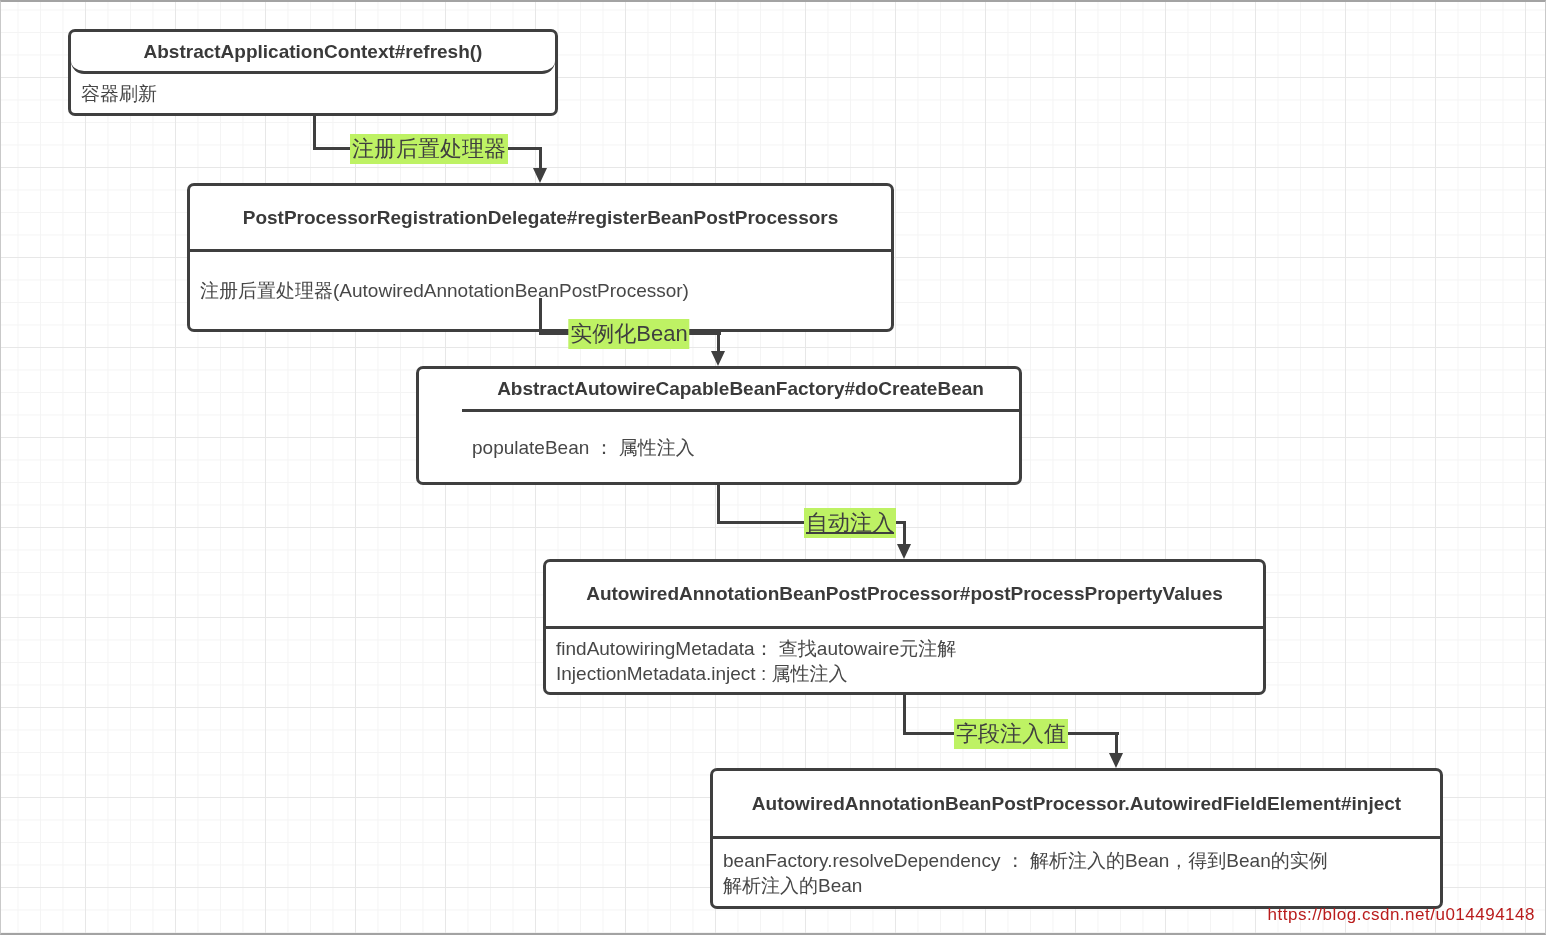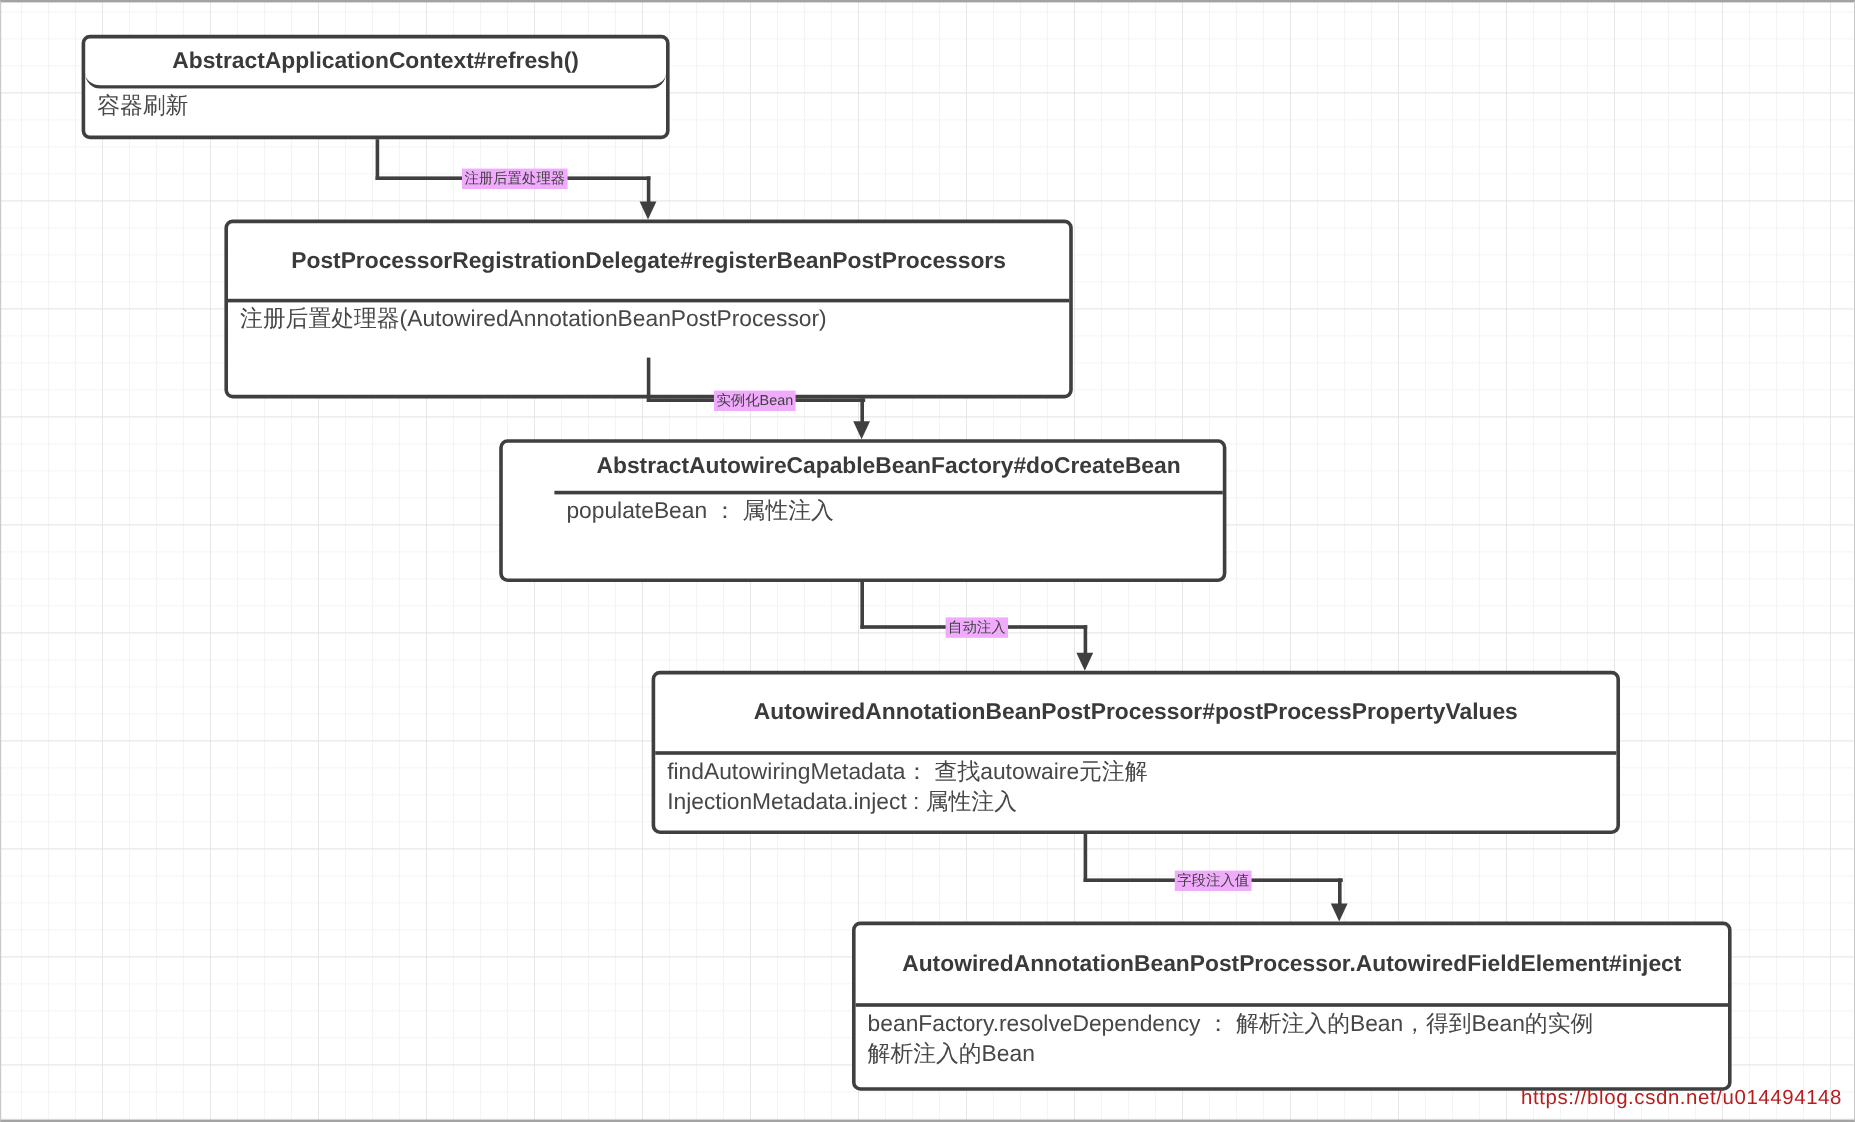--- a/index.html
+++ b/index.html
@@ -40,41 +40,41 @@
     justify-content: center;
     font-weight: bold;
     font-size: 19px;
     color: #3a3a3a;
     flex: 0 0 auto;
   }
   .node-body {
     flex: 1 1 auto;
     display: flex;
     flex-direction: column;
-    justify-content: flex-start;
+    justify-content: center;
     padding: 2px 10px;
     font-size: 19px;
     color: #474747;
     line-height: 25px;
     white-space: nowrap;
   }
   .seg { position: absolute; background: #3f3f3f; }
   .arrowhead {
     position: absolute;
     width: 0; height: 0;
     border-left: 7px solid transparent;
     border-right: 7px solid transparent;
     border-top: 15px solid #3f3f3f;
   }
   .edge-label {
     position: absolute;
     transform: translate(-50%, -50%);
-    background: #f0abfc;
+    background: #bef264;
     padding: 0 2px;
-    font-size: 12px;
+    font-size: 22px;
     color: #3f3f3f;
     white-space: nowrap;
   }
   .watermark {
     position: absolute;
     right: 10px;
     top: 903px;
     font-size: 17px;
     color: #b91c1c;
     letter-spacing: 0.5px;
@@ -113,23 +113,23 @@
   <div class="node-title" style="height:43px;">AbstractAutowireCapableBeanFactory#doCreateBean</div>
   <div class="node-body">
     <div>populateBean ： 属性注入</div>
   </div>
 </div>
 
 <div class="seg" style="left:716px; top:483px; width:3px; height:39px;"></div>
 <div class="seg" style="left:716px; top:519px; width:189px; height:3px;"></div>
 <div class="seg" style="left:902px; top:519px; width:3px; height:24px;"></div>
 <div class="arrowhead" style="left:896px; top:542px;"></div>
-<span class="edge-label" style="left:813px; top:521px;">自动注入</span>
+<span class="edge-label" style="left:849px; top:521px;text-decoration:underline;">自动注入</span>
 
-<div class="node" style="left:542px; top:557px; width:807px; height:136px;">
+<div class="node" style="left:542px; top:557px; width:723px; height:136px;">
   <div class="node-title" style="height:67px;">AutowiredAnnotationBeanPostProcessor#postProcessPropertyValues</div>
   <div class="node-body">
     <div>findAutowiringMetadata： 查找autowaire元注解</div>
     <div>InjectionMetadata.inject : 属性注入</div>
   </div>
 </div>
 
 <div class="seg" style="left:902px; top:693px; width:3px; height:40px;"></div>
 <div class="seg" style="left:902px; top:730px; width:216px; height:3px;"></div>
 <div class="seg" style="left:1114px; top:730px; width:3px; height:22px;"></div>

